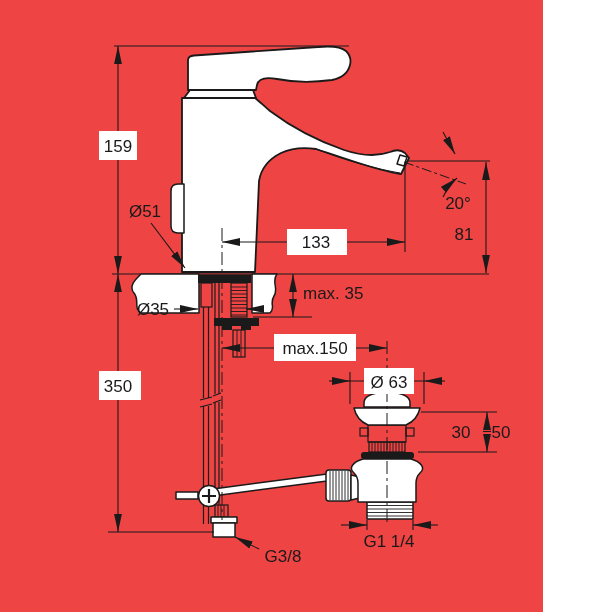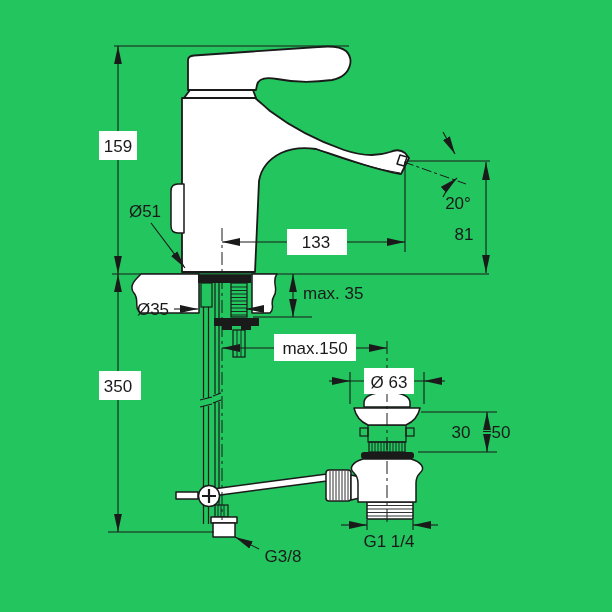--- a/index.html
+++ b/index.html
@@ -1,16 +1,16 @@
 <!DOCTYPE html>
 <html><head>
 <meta charset="utf-8">
 <style>
   html,body{margin:0;padding:0;background:#ffffff;}
-  .stage{width:612px;height:612px;background:#22c55e;position:relative;overflow:hidden;
+  .stage{width:543px;height:612px;background:#ef4444;position:relative;overflow:hidden;
          font-family:"Liberation Sans", sans-serif;}
   svg{display:block;}
   .outline{fill:#ffffff;stroke:#1a1a1a;stroke-width:1.8;stroke-linejoin:round;}
   .outline2{fill:#ffffff;stroke:#1a1a1a;stroke-width:1.5;stroke-linejoin:round;}
   .thin{fill:none;stroke:#1a1a1a;stroke-width:1.2;}
   .hatch{fill:none;stroke:#1a1a1a;stroke-width:0.9;}
   .solid{fill:#1a1a1a;stroke:none;}
   .dim{fill:none;stroke:#1a1a1a;stroke-width:1.1;}
   .cl{fill:none;stroke:#1a1a1a;stroke-width:1;stroke-dasharray:13 4 3 4;}
   .dimtext{font-family:"Liberation Sans", sans-serif;font-size:17px;fill:#1a1a1a;}

